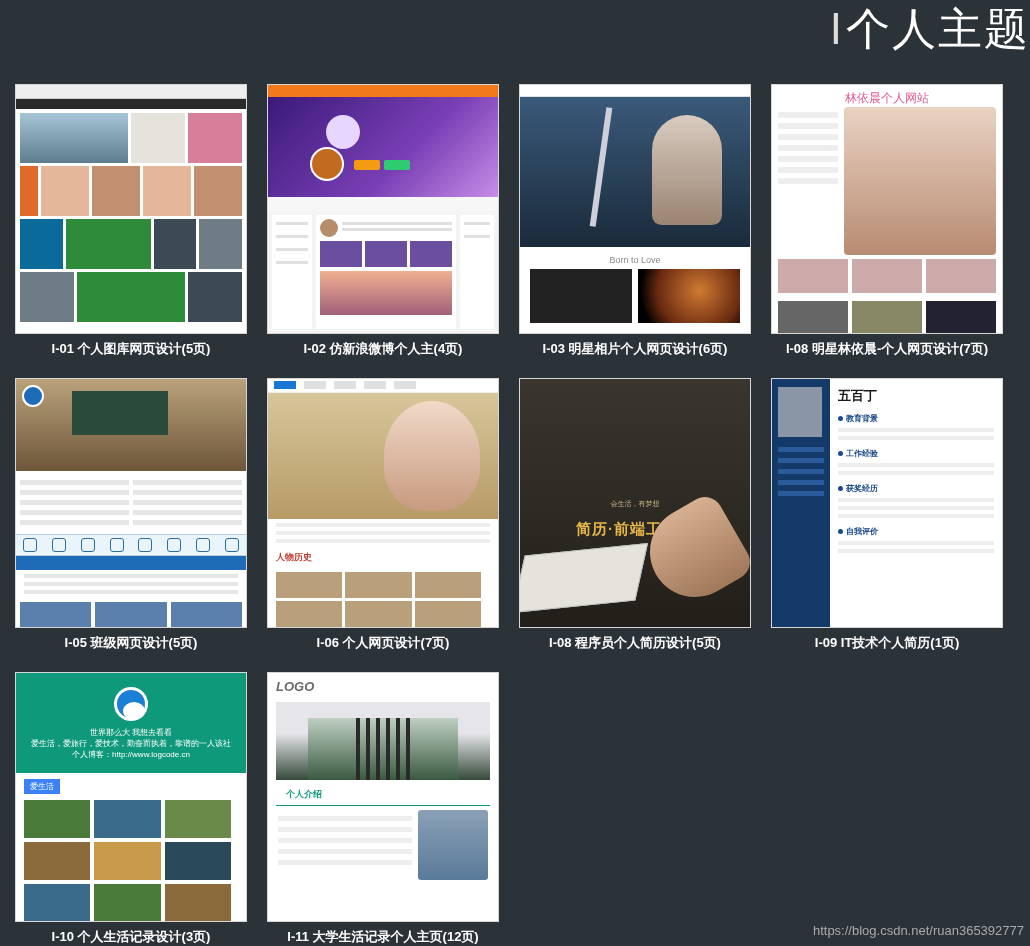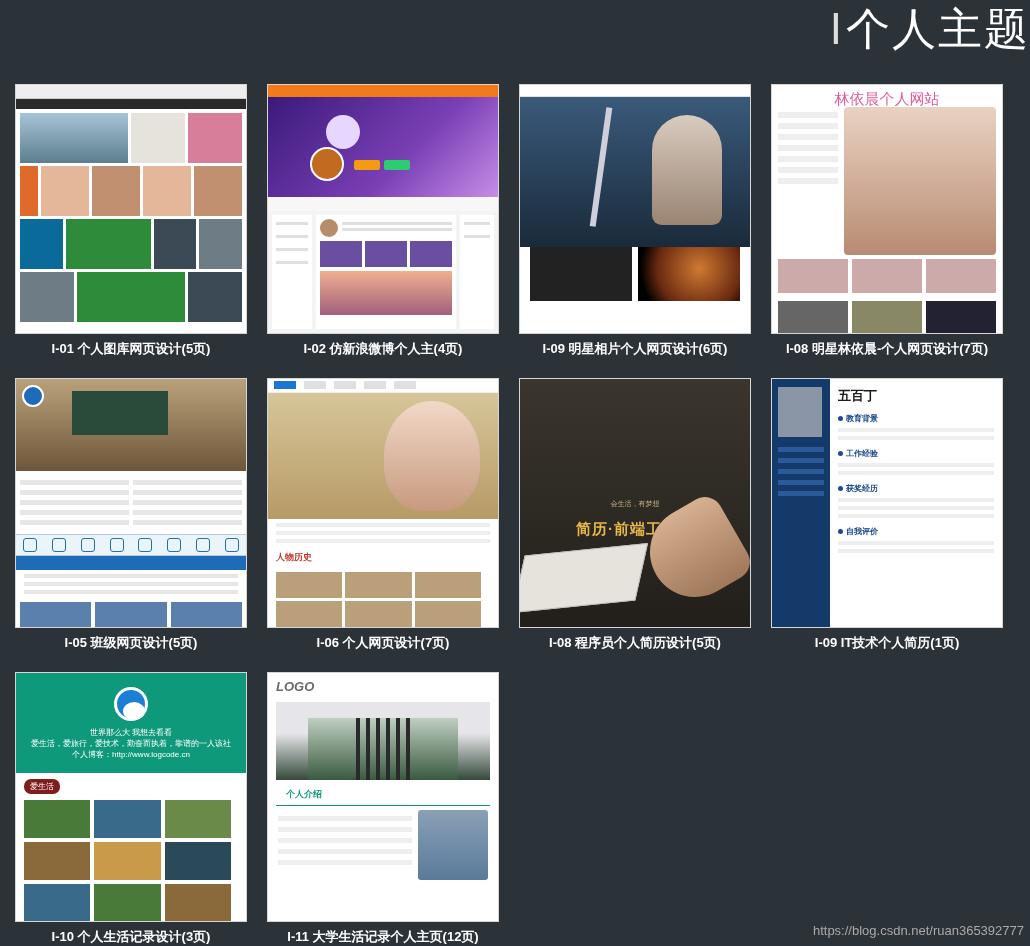--- a/index.html
+++ b/index.html
@@ -94,21 +94,21 @@
   .t3 .main { height:150px; background:linear-gradient(#3a5a7a,#1a2a3a); position:relative; }
   .t3 .mic { position:absolute; left:78px; top:10px; width:6px; height:120px; background:#cfcfdc; transform:rotate(8deg); }
   .t3 .person { position:absolute; right:28px; top:18px; width:70px; height:110px; background:linear-gradient(#d8cbbf,#9a8472); border-radius:36px 36px 10px 10px; }
   .t3 .subt { text-align:center; font-size:9px; color:#888; padding:8px 0 4px; }
   .t3 .thumbs { display:flex; gap:6px; padding:0 10px; }
   .t3 .th { flex:1; height:54px; }
   .t3 .dk { background:#222; }
   .t3 .mars { background:radial-gradient(circle at 60% 40%, #cf7a32 0, #6a2a10 60%, #000 85%); }
   
   .t4 { display:flex; flex-direction:column; }
-  .t4 .htxt { height:22px; text-align:center; font-size:15px; color:#e05a9a; padding-top:5px; }
+  .t4 .htxt { height:22px; text-align:center; font-size:12px; color:#e05a9a; padding-top:5px; }
   .t4 .body { flex:1; display:flex; gap:6px; padding:0 6px; }
   .t4 .left { flex:0 0 60px; }
   .t4 .left .l { height:6px; background:#eee; margin:5px 0; }
   .t4 .portrait { flex:1; background:linear-gradient(#e9d2c2,#b88b72); border-radius:4px; height:148px; }
   .t4 .row { display:flex; gap:4px; padding:4px 6px; }
   .t4 .sm { flex:1; height:34px; background:#caa; }
   
   .t5 .photo { height:92px; background:linear-gradient(#b9a27a,#6e563a); position:relative; }
   .t5 .badge { position:absolute; left:6px; top:6px; width:22px; height:22px; border-radius:50%; background:#1e6bb8; border:2px solid #fff; }
   .t5 .board { position:absolute; left:56px; top:12px; width:96px; height:44px; background:#2a4a3a; }
@@ -155,21 +155,21 @@
   .t9 .main9 { flex:1; padding:8px 8px; }
   .t9 .name { font-size:13px; color:#1a1a1a; font-weight:700; }
   .t9 .sec { font-size:8px; color:#1a4a8a; margin:8px 0 2px; font-weight:700; }
   .t9 .bdot { display:inline-block; width:5px; height:5px; background:#1a4a8a; border-radius:50%; margin-right:3px; }
   .t9 .gl { height:4px; background:#eee; margin:4px 0; }
   
   .t10 .top10 { height:100px; background:#0e9a7a; text-align:center; color:#fff; padding-top:14px; position:relative; }
   .t10 .dora { width:34px; height:34px; background:#1b7fd6; border-radius:50%; margin:0 auto 6px; border:3px solid #fff; position:relative; }
   .t10 .dora::after { content:""; position:absolute; left:6px; top:12px; width:22px; height:18px; background:#fff; border-radius:50%; }
   .t10 .w { font-size:8px; }
-  .t10 .lbl { background:#7f1d1d; color:#fff; font-size:8px; display:inline-block; padding:2px 6px; margin:6px 8px 2px;border-radius:7px; }
+  .t10 .lbl { background:#3b82f6; color:#fff; font-size:8px; display:inline-block; padding:2px 6px; margin:6px 8px 2px; }
   .t10 .gal { display:flex; flex-wrap:wrap; gap:4px; padding:4px 8px; }
   .t10 .gal div { width:31%; height:38px; }
   .t10 .g1{background:#4a7a3a;} .t10 .g2{background:#3a6a8a;} .t10 .g3{background:#6a8a4a;}
   .t10 .g4{background:#8a6a3a;} .t10 .g5{background:#c99a4a;} .t10 .g6{background:#2a4a5a;}
   
   .t11 .lg { font-size:13px; color:#6a6a6a; padding:6px 8px; font-weight:700; font-style:italic; }
   .t11 .hero11 { margin:2px 8px; height:78px; background:linear-gradient(#e6e6ea 40%,#354a3a); position:relative; }
   .t11 .trees { position:absolute; left:15%; right:15%; top:16px; bottom:0; background:linear-gradient(#bfcfc2,#3a5a40); display:flex; gap:6px; justify-content:center; }
   .t11 .trees div { width:4px; height:100%; background:#2a2a2a; }
   .t11 .h11 { font-size:9px; color:#0e9a7a; padding:4px 10px; font-weight:700; border-bottom:1px solid #0e9a7a; margin:4px 8px 0; }
@@ -263,26 +263,27 @@
     <div class="caption">I-02 仿新浪微博个人主(4页)</div>
   </div>
 
   <div class="card">
     <div class="thumb t3">
       <div class="head"></div>
       <div class="main">
           <div class="mic"></div>
           <div class="person"></div>
         </div>
+      <div class="subt">Born to Love</div>
       <div class="thumbs">
           <div class="th dk"></div>
           <div class="th mars"></div>
         </div>
     </div>
-    <div class="caption">I-09 明星相片个人网页设计(6页)</div>
+    <div class="caption">I-03 明星相片个人网页设计(6页)</div>
   </div>
 
   <div class="card">
     <div class="thumb t4">
       <div class="htxt">林依晨个人网站</div>
       <div class="body">
         <div class="left">
             <div class="l"></div>
             <div class="l"></div>
             <div class="l"></div>

